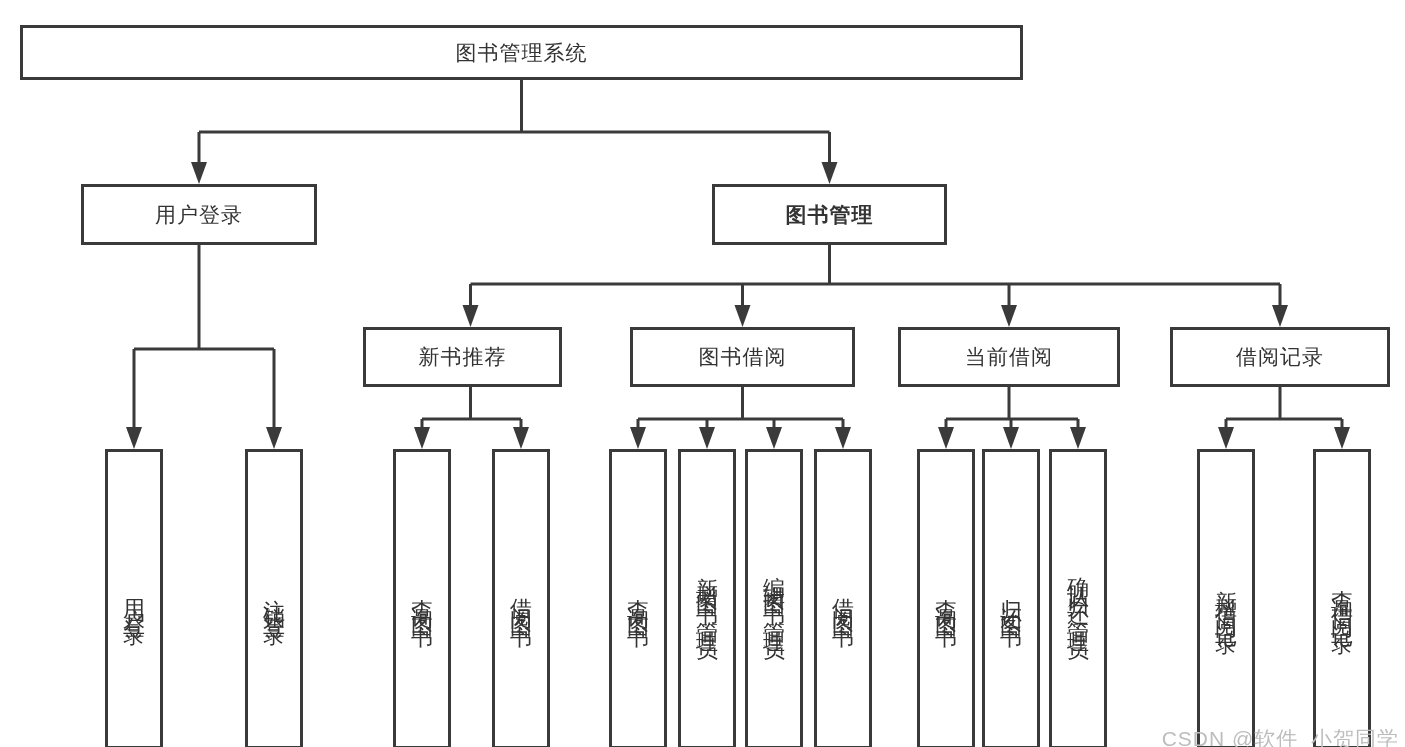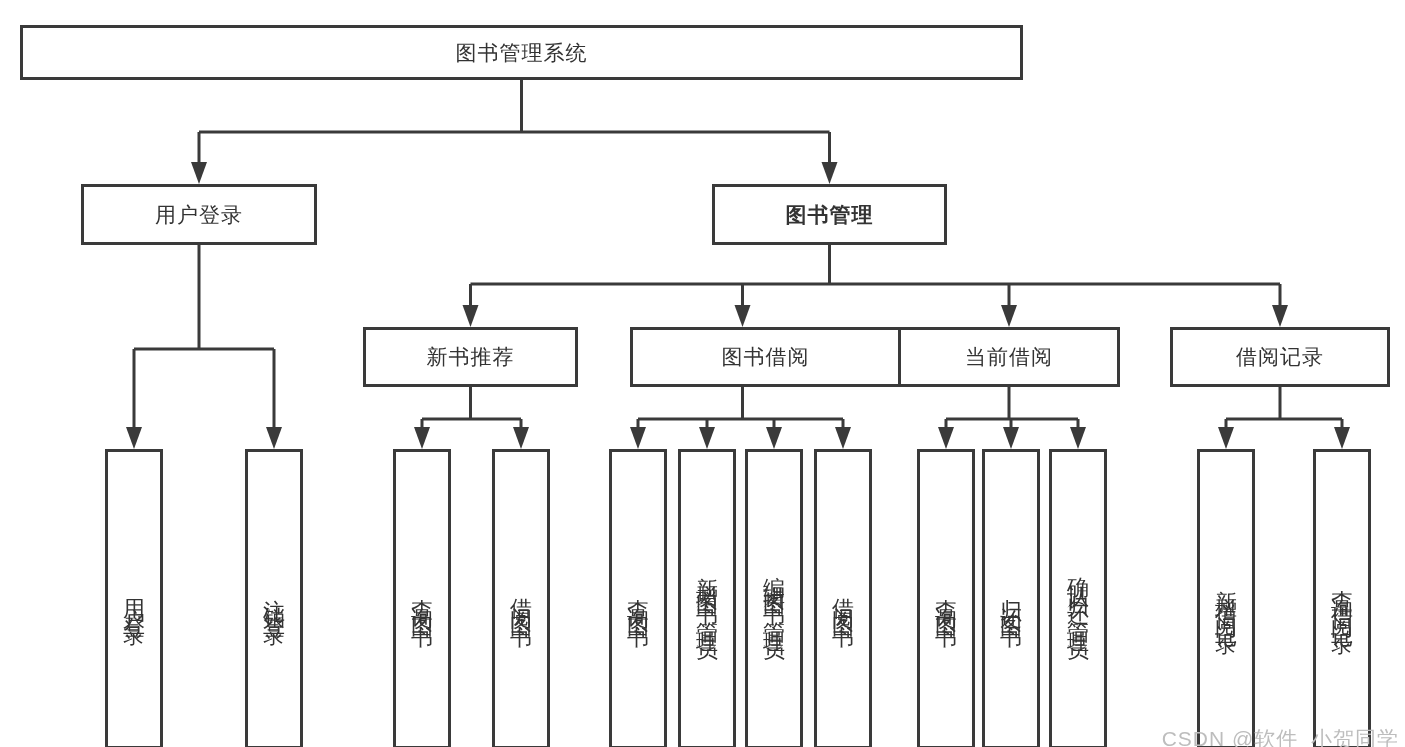--- a/index.html
+++ b/index.html
@@ -88,24 +88,24 @@
     <span class="label">图书管理系统</span>
   </div>
 
   <div class="node node-h" style="left:81px; top:172px; width:236px; height:61px;">
     <span class="label">用户登录</span>
   </div>
   <div class="node node-h" style="left:712px; top:172px; width:235px; height:61px;font-weight:bold;">
     <span class="label">图书管理</span>
   </div>
 
-  <div class="node node-h" style="left:363px; top:315px; width:215px; height:60px;">
+  <div class="node node-h" style="left:363px; top:315px; width:199px; height:60px;">
     <span class="label">新书推荐</span>
   </div>
-  <div class="node node-h" style="left:630px; top:315px; width:271px; height:60px;">
+  <div class="node node-h" style="left:630px; top:315px; width:225px; height:60px;">
     <span class="label">图书借阅</span>
   </div>
   <div class="node node-h" style="left:898px; top:315px; width:222px; height:60px;font-family:Liberation Mono, monospace;">
     <span class="label">当前借阅</span>
   </div>
   <div class="node node-h" style="left:1170px; top:315px; width:220px; height:60px;">
     <span class="label">借阅记录</span>
   </div>
 
   <div class="node node-v" style="left:105px; top:437px; width:58px; height:300px;">

